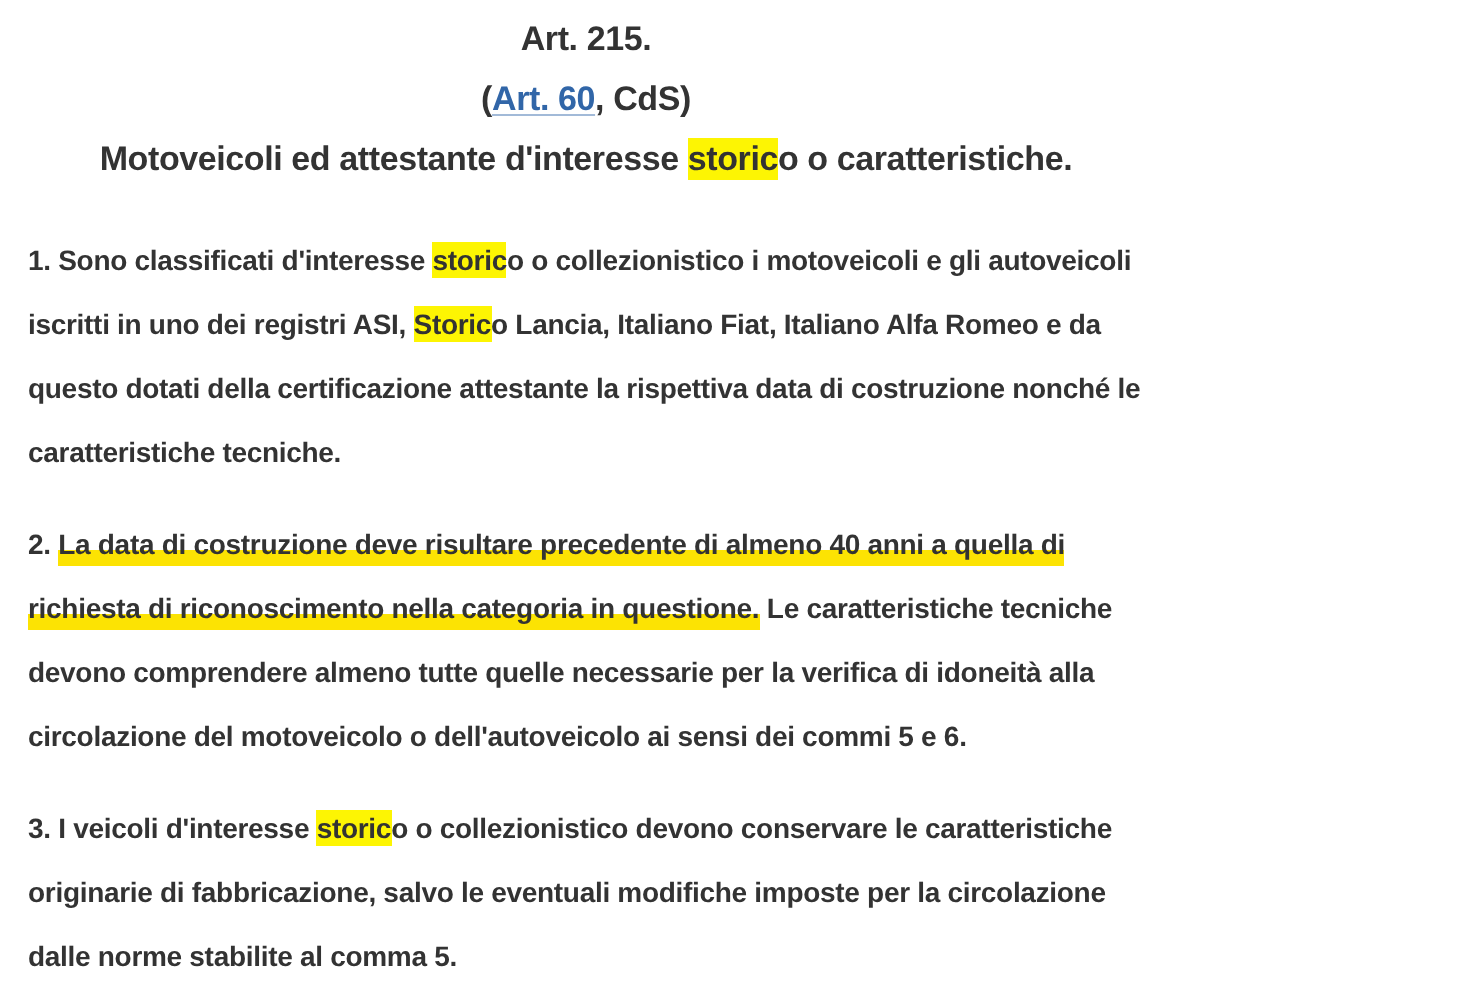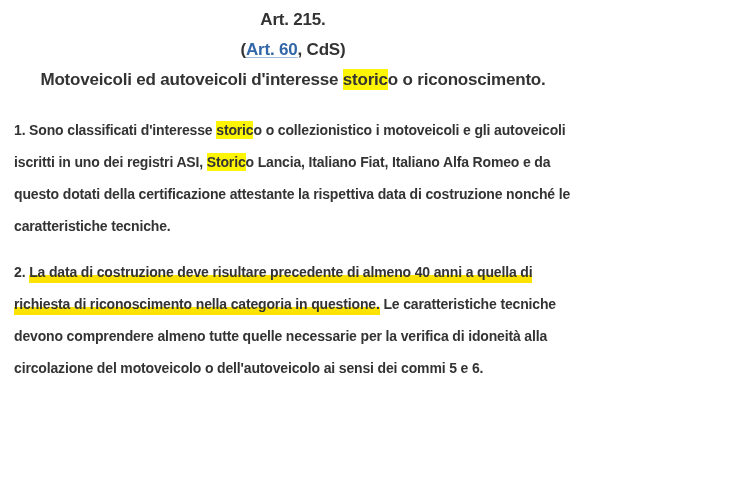--- a/index.html
+++ b/index.html
@@ -59,20 +59,21 @@
     padding-bottom: 3px;
   }
 </style>
 </head>
 <body>
 
 <div class="page">
   <header>
     <div class="h-line">Art. 215.</div>
     <div class="h-line"><span>(</span><a class="ref-link">Art. 60</a><span>, CdS)</span></div>
-    <div class="h-line"><span>Motoveicoli ed autoveicoli d'interesse </span><span class="hl">storic</span><span>o o riconoscimento.</span></div>
+    <div class="h-line"><span>Motoveicoli ed attestante d'interesse </span><span class="hl">storic</span><span>o o caratteristiche.</span></div>
   </header>
 
   <main>
     <p><span>1. Sono classificati d'interesse </span><span class="hl">storic</span><span>o o collezionistico i motoveicoli e gli autoveicoli iscritti in uno dei registri ASI, </span><span class="hl">Storic</span><span>o Lancia, Italiano Fiat, Italiano Alfa Romeo e da questo dotati della certificazione attestante la rispettiva data di costruzione nonché le caratteristiche tecniche.</span></p>
     <p><span>2. </span><span class="mark-ul">La data di costruzione deve risultare precedente di almeno 40 anni a quella di richiesta di riconoscimento nella categoria in questione.</span><span> Le caratteristiche tecniche devono comprendere almeno tutte quelle necessarie per la verifica di idoneità alla circolazione del motoveicolo o dell'autoveicolo ai sensi dei commi 5 e 6.</span></p>
+    <p><span>3. I veicoli d'interesse </span><span class="hl">storic</span><span>o o collezionistico devono conservare le caratteristiche originarie di fabbricazione, salvo le eventuali modifiche imposte per la circolazione dalle norme stabilite al comma 5.</span></p>
   </main>
 </div>
 
 </body></html>

